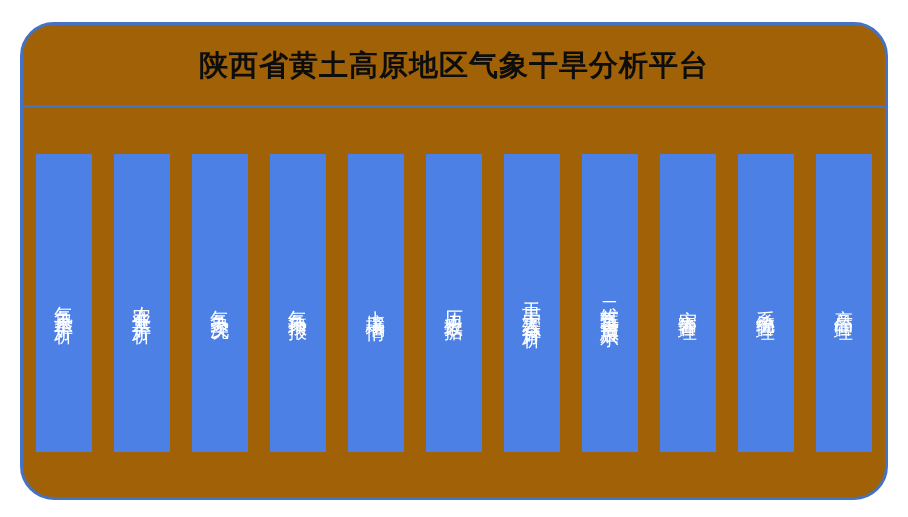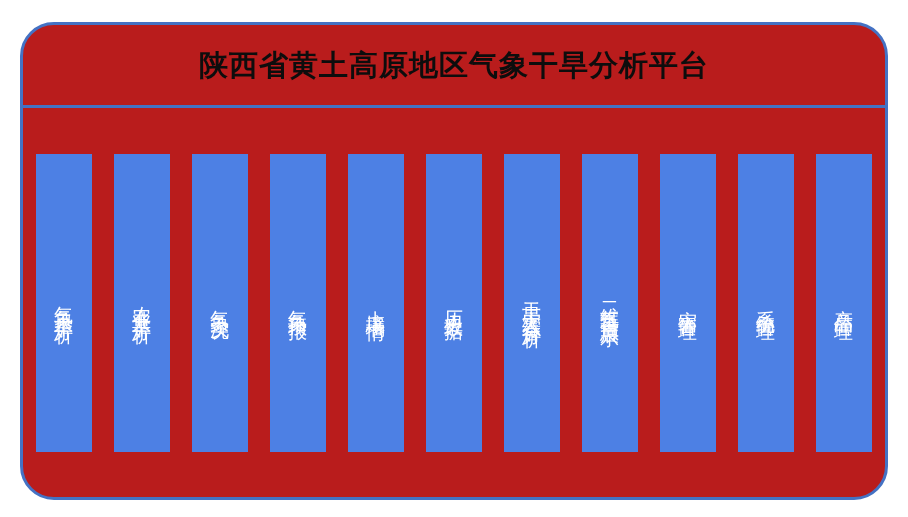--- a/index.html
+++ b/index.html
@@ -16,21 +16,21 @@
 
   #app-frame {
     position: absolute;
     left: 20px;
     top: 22px;
     width: 868px;
     height: 478px;
     box-sizing: border-box;
     border: 3px solid #4472c4;
     border-radius: 34px;
-    background: #b91c1c;
+    background: #a16207;
   }
 
   #title-bar {
     position: absolute;
     left: 0;
     top: 0;
     right: 0;
     height: 80px;
     display: flex;
     align-items: center;

